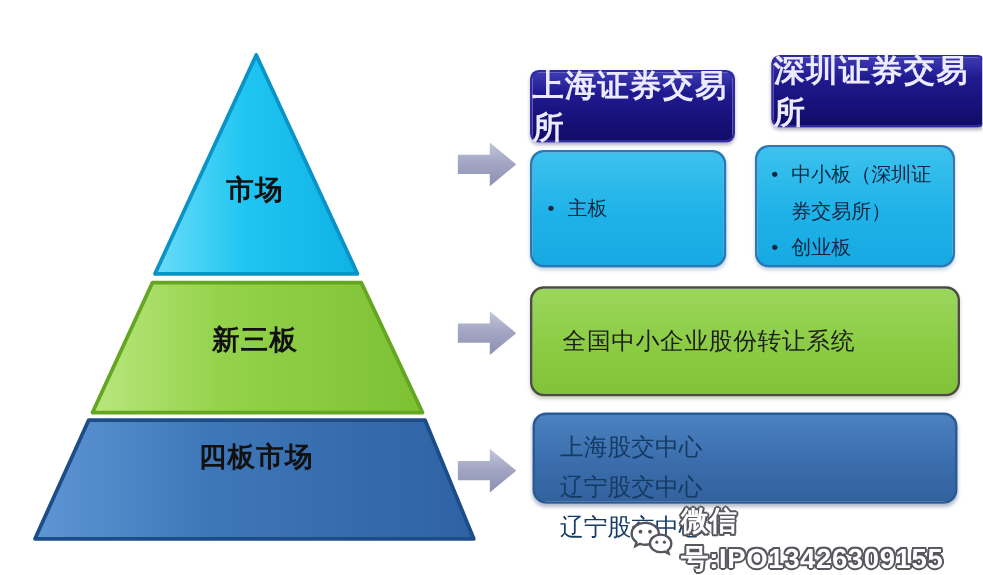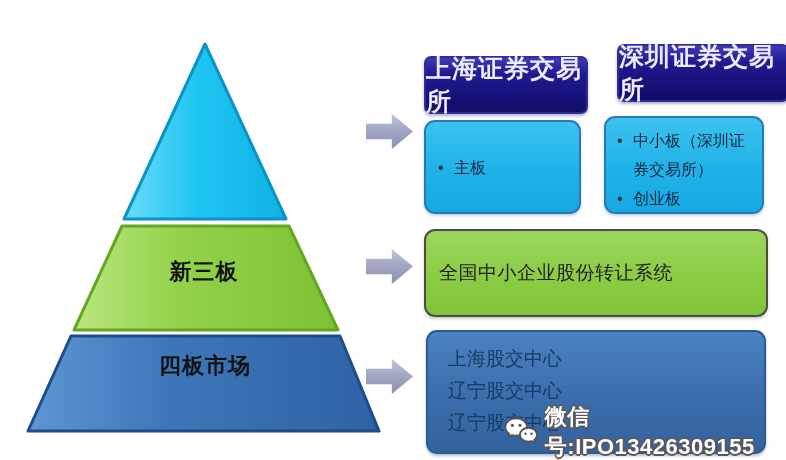--- a/index.html
+++ b/index.html
@@ -90,20 +90,21 @@
         <stop offset="0.4" stop-color="#3e77b9"></stop>
         <stop offset="1" stop-color="#2e62a4"></stop>
       </linearGradient>
     </defs>
     <polygon points="205,44 124,219 286,219" fill="url(#gCyan)" stroke="#0a93c6" stroke-width="3" stroke-linejoin="round"></polygon>
     <polygon points="122,226 289,226 338,330 74,330" fill="url(#gGreen)" stroke="#64a622" stroke-width="3" stroke-linejoin="round"></polygon>
     <polygon points="71,336 340,336 379,431 28,431" fill="url(#gBlue)" stroke="#1d4d88" stroke-width="3" stroke-linejoin="round"></polygon>
   </svg>
 
   <div class="tier-label" style="left:148px;top:136px;width:112px;">
+    <div>市场</div>
   </div>
   <div class="tier-label" style="left:148px;top:256px;width:112px;">新三板</div>
   <div class="tier-label" style="left:140px;top:350px;width:130px;">四板市场</div>
 
   <div class="block-arrow" style="left:366px;top:114px;"></div>
   <div class="block-arrow" style="left:366px;top:249px;"></div>
   <div class="block-arrow" style="left:366px;top:359px;"></div>
 
   <div class="hdr-box" style="left:424px;top:56px;width:160px;height:54px;">上海证券交易所</div>
   <div class="hdr-box" style="left:604px;top:44px;width:168px;height:54px;margin-left:13px;">深圳证券交易所</div>
@@ -119,25 +120,25 @@
     <div class="bullet-row">
       <span class="bullet-dot">•</span>
       <span class="bullet-text">中小板（深圳证券交易所）</span>
     </div>
     <div class="bullet-row">
       <span class="bullet-dot">•</span>
       <span class="bullet-text">创业板</span>
     </div>
   </div>
 
-  <div class="green-box" style="left:424px;top:229px;width:344px;height:88px;padding-left:13px;box-sizing:border-box;">
+  <div class="green-box" style="left:424px;top:229px;width:344px;height:88px;padding-left:24px;box-sizing:border-box;">
     <span>全国中小企业股份转让系统</span>
   </div>
 
-  <div class="blue-box" style="left:426px;top:330px;width:340px;height:124px;padding:11px 0 0 20px;box-sizing:border-box;">
+  <div class="blue-box" style="left:426px;top:330px;width:340px;height:73px;padding:11px 0 0 20px;box-sizing:border-box;">
     <div class="center-line">上海股交中心</div>
     <div class="center-line">辽宁股交中心</div>
     <div class="center-line">辽宁股交中心</div>
   </div>
 
   <div class="watermark" style="left:502px;top:402px;">
     <svg width="40" height="40" viewBox="0 0 40 40">
       <g>
         <path d="M15 5.5 C8.5 5.5 3.5 9.6 3.5 14.7 C3.5 17.6 5.1 20.1 7.6 21.8 L6.6 25.2 L10.6 23.2 C12 23.7 13.5 24 15 24 C21.5 24 26.5 19.8 26.5 14.7 C26.5 9.6 21.5 5.5 15 5.5 Z" fill="#ffffff" stroke="#55555e" stroke-width="2"></path>
         <path d="M28 15.5 C23 15.5 19 18.8 19 22.9 C19 27 23 30.3 28 30.3 C29.2 30.3 30.3 30.1 31.4 29.8 L34.8 31.5 L34 28.7 C36 27.3 37 25.2 37 22.9 C37 18.8 33 15.5 28 15.5 Z" fill="#ffffff" stroke="#55555e" stroke-width="2"></path>

